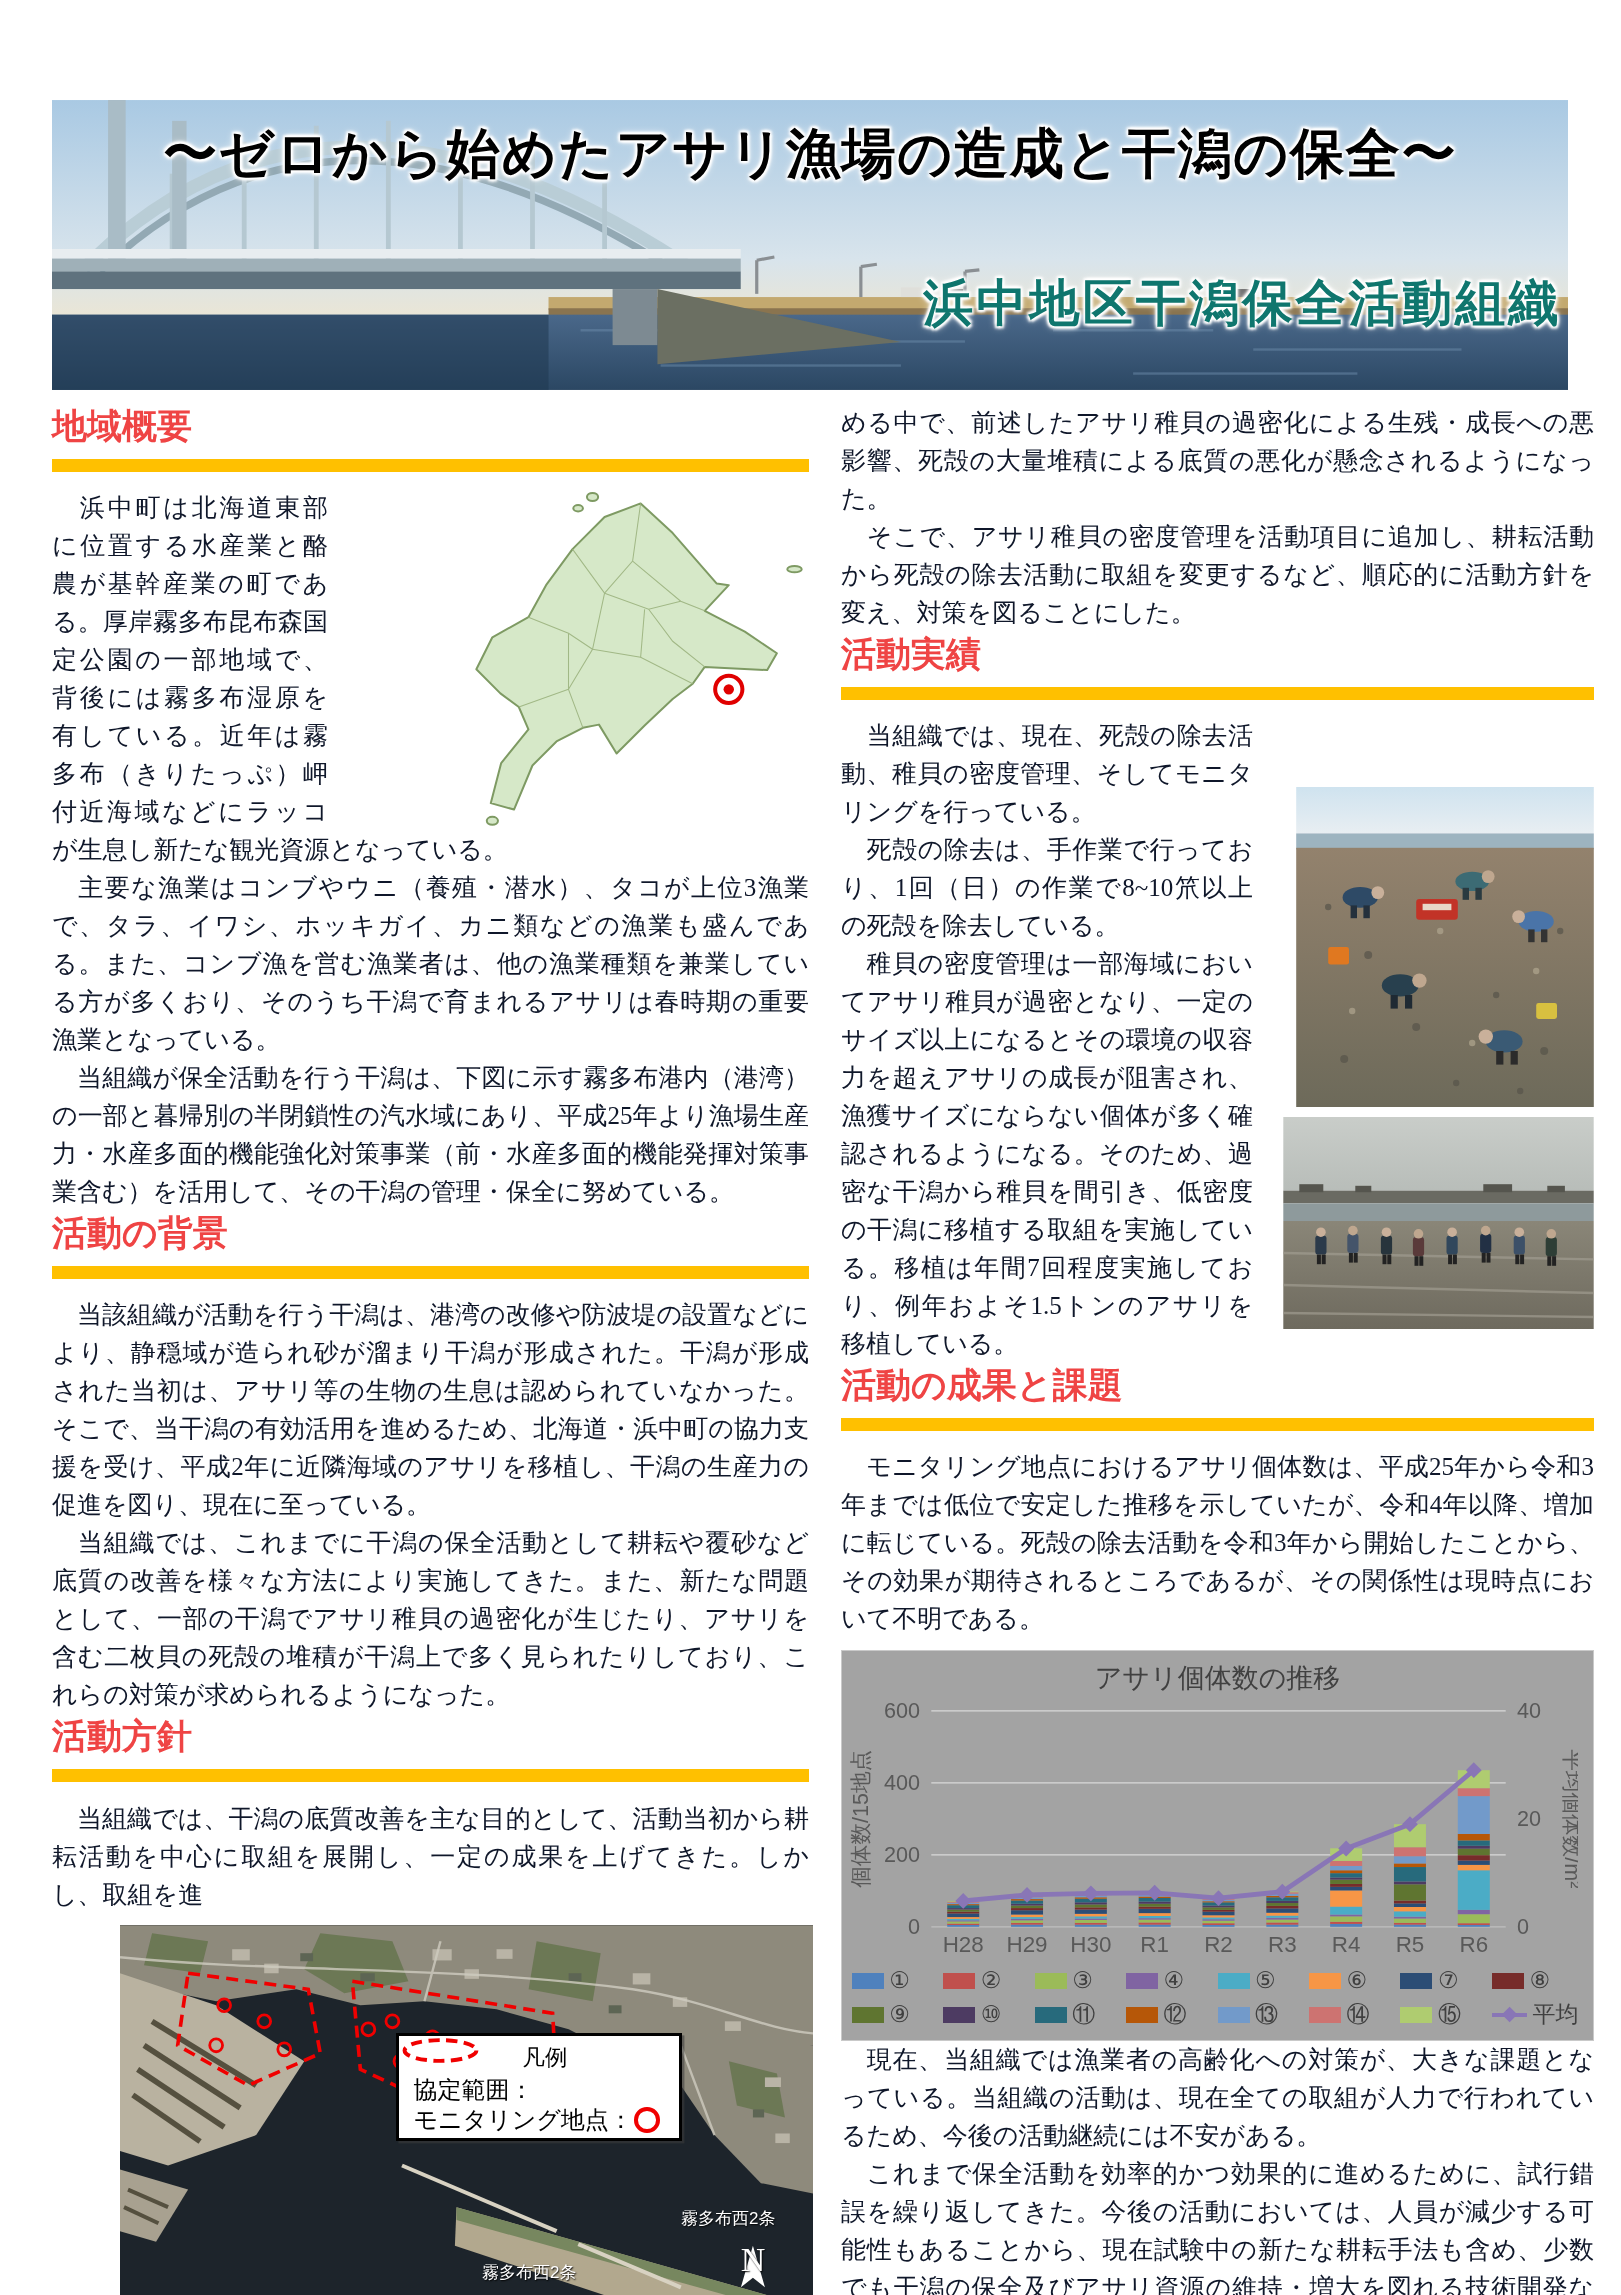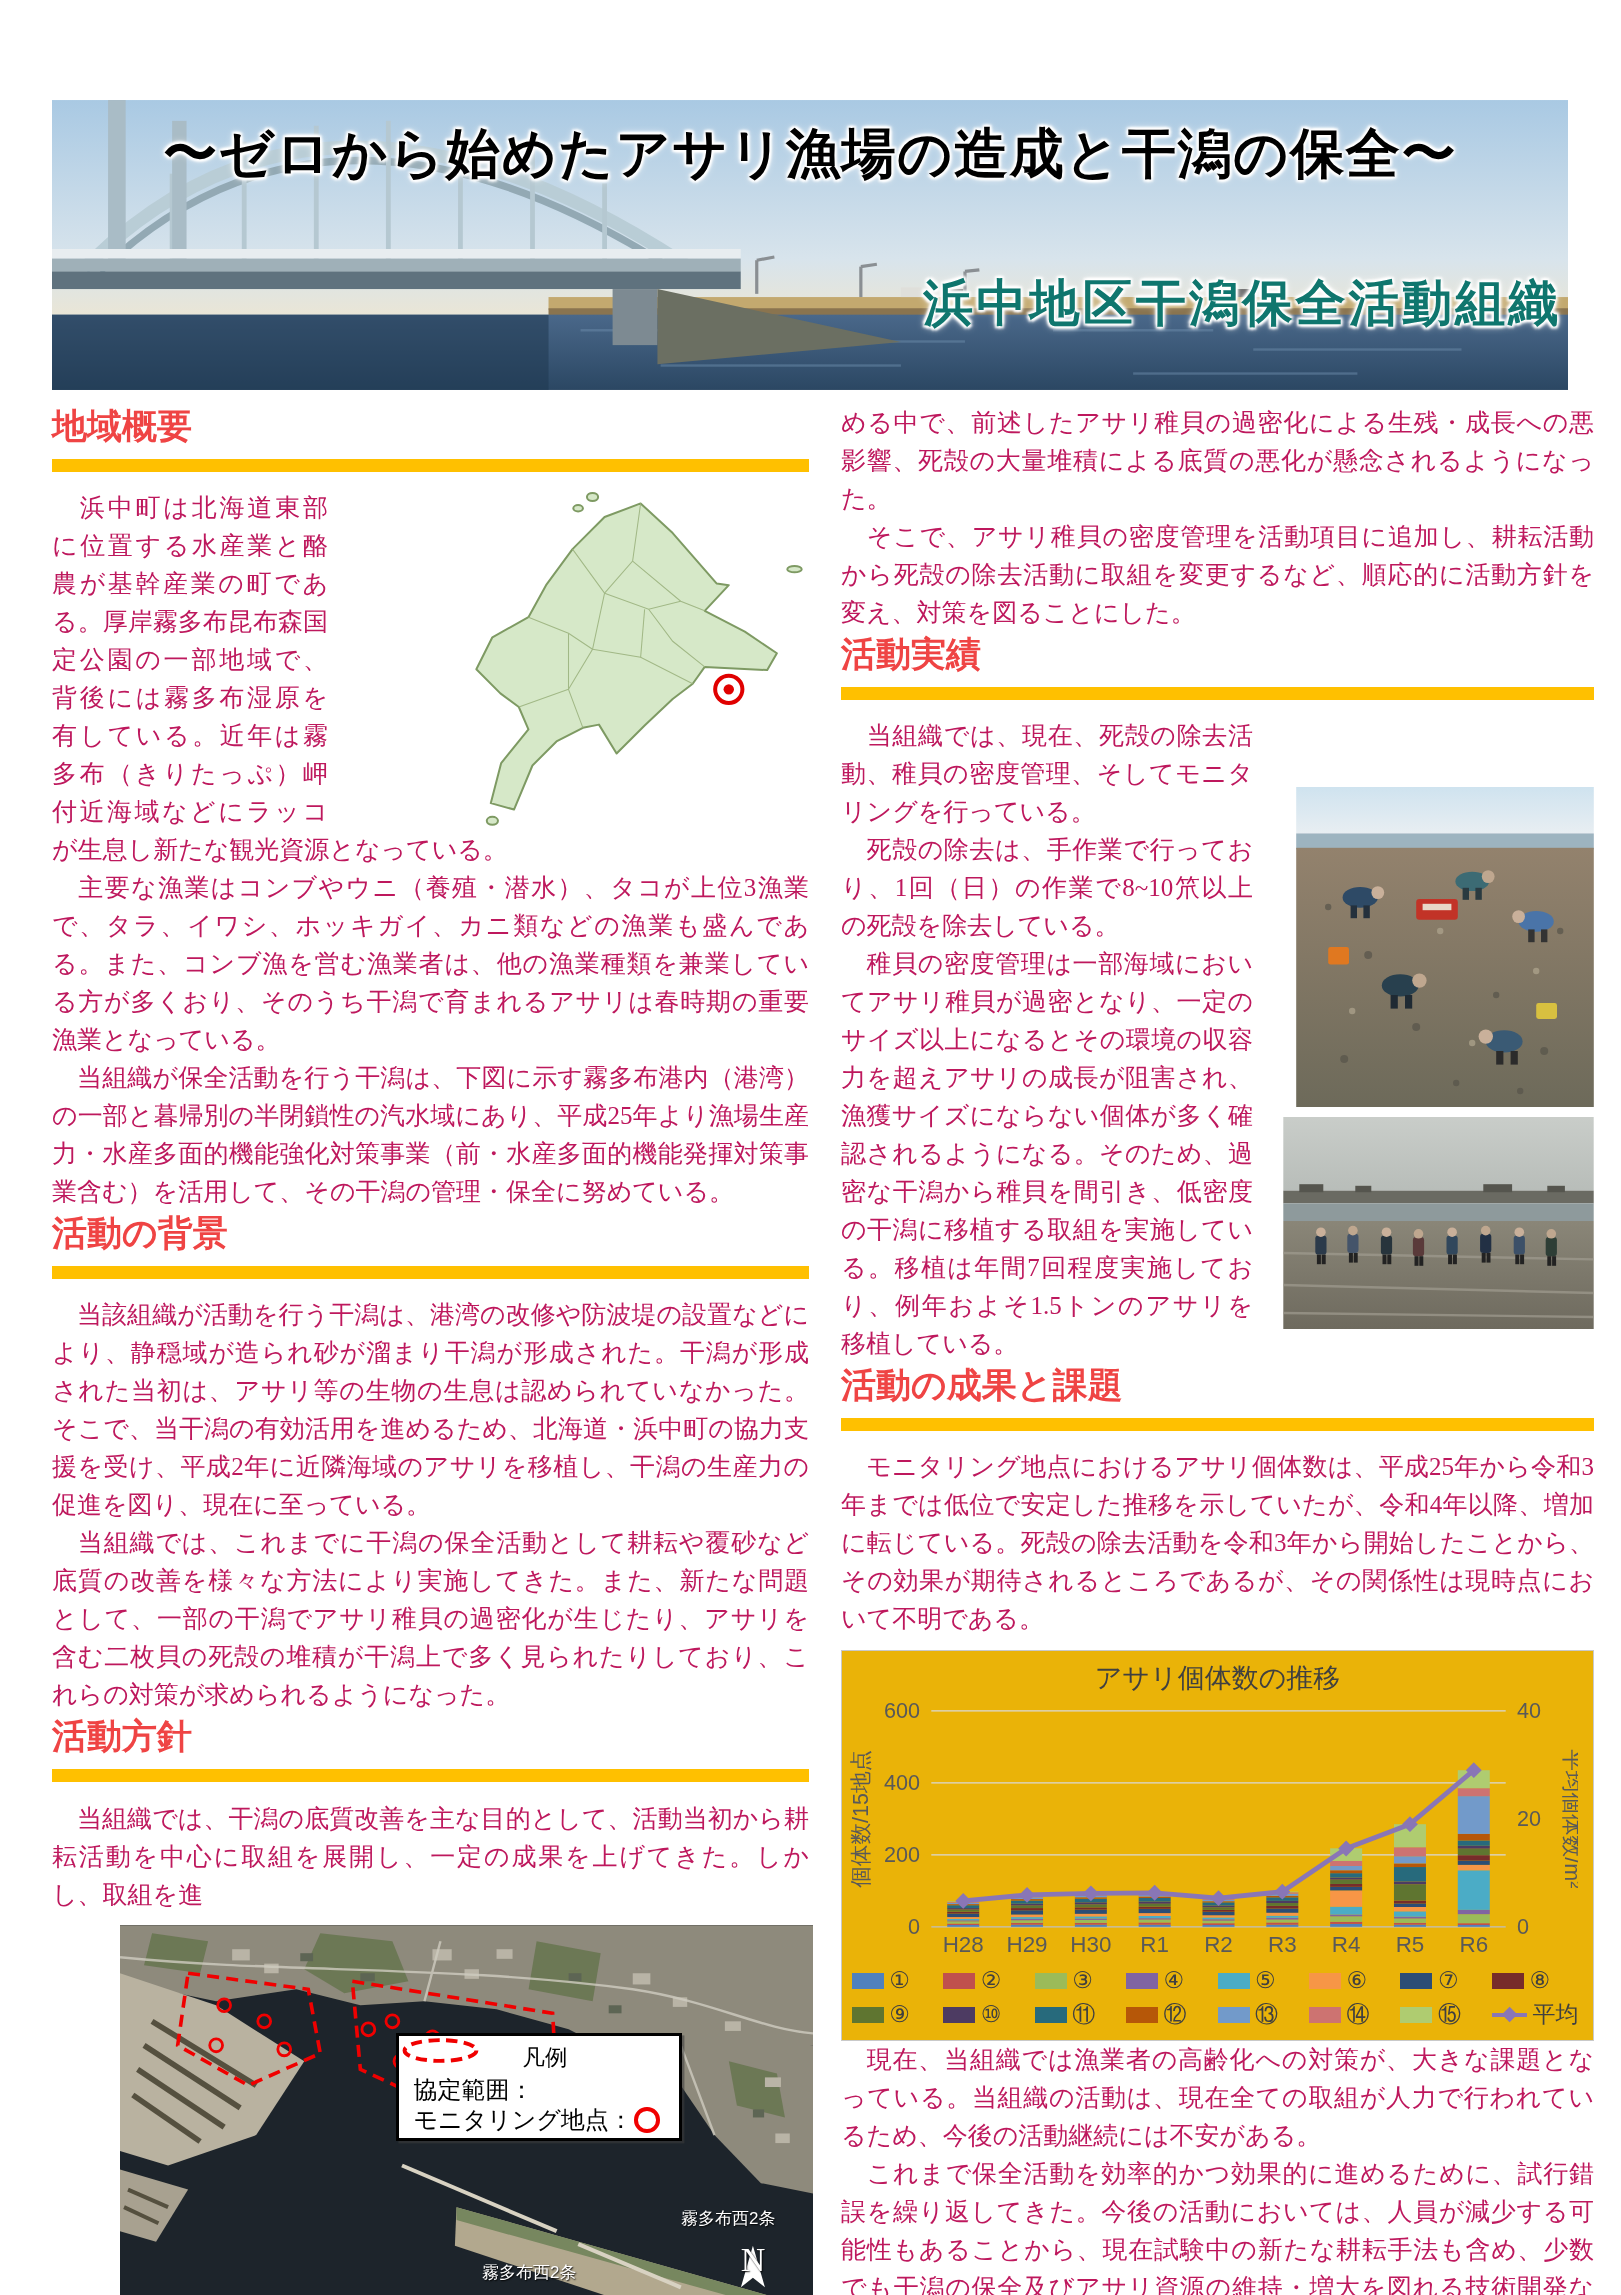--- a/index.html
+++ b/index.html
@@ -18,21 +18,21 @@
 
   
   .col-left{position:absolute;left:52px;top:404px;width:757px;}
   .col-right{position:absolute;left:841px;top:404px;width:753px;}
 
   h2.sec{font-weight:bold;font-size:35px;line-height:45px;margin:0;color:#ef4444;}
   .mt{margin-top:24px;}
   .mt-s{margin-top:21px;}
   .bar{height:13px;background:#FFC000;margin:9.6px 0 17.6px 0;}
 
-  p.body{font-size:25px;line-height:38px;margin:0;text-align:justify;color:#be185d;}
+  p.body{font-size:25px;line-height:38px;margin:0;text-align:justify;color:#0f172a;}
 
   .map-float{float:right;width:481px;height:339px;}
 
   
   #sat-fig{position:relative;margin:11.2px 0 0 68px;width:693px;height:449px;overflow:hidden;background:#1d242b;}
   #sat-fig svg{position:absolute;left:0;top:0;}
   .sat-label{position:absolute;color:#fff;font-family:"Liberation Sans","DejaVu Sans",sans-serif;
     font-size:17px;text-shadow:0.8px 0.8px 1.6px #000;white-space:nowrap;}
   #sat-legend{position:absolute;left:276px;top:108px;width:280px;height:102px;background:#fff;
     border:3.2px solid #000;box-shadow:2.4px 2.4px 0 rgba(60,60,60,.55);
@@ -46,21 +46,21 @@
     font-size:34px;letter-spacing:0.4px;text-shadow:0 0.8px 2.4px rgba(0,0,0,.6);}
 
   
   #jisseki-block{position:relative;min-height:641px;}
   #jisseki-text{width:412px;}
   .photo{position:absolute;right:0;overflow:hidden;}
   #photo-a{top:70px;width:298px;height:320px;}
   #photo-b{top:400px;width:311px;height:212px;}
 
   
-  #chart-card{margin-top:11.2px;border:0.8px solid #c9c9c9;background:#eab308;padding:6.4px 4.8px 9.6px 4.8px;}
+  #chart-card{margin-top:11.2px;border:0.8px solid #c9c9c9;background:#a3a3a3;padding:6.4px 4.8px 9.6px 4.8px;}
   #chart-title{text-align:center;font-family:"Liberation Sans","DejaVu Sans",sans-serif;
     font-size:27px;color:#404040;margin:3.2px 0 1.6px 0;}
   #chart-legend{display:grid;grid-template-columns:repeat(8,1fr);row-gap:4.8px;align-items:center;
     font-family:"Liberation Sans","DejaVu Sans",sans-serif;font-size:23px;color:#404040;padding:1.6px 4.8px 0 4.8px;}
   .leg-item{display:flex;align-items:center;white-space:nowrap;}
   .leg-sw{display:inline-block;width:32px;height:16px;margin-right:5.6px;flex:none;}
   .leg-line{display:inline-block;width:35px;height:16px;margin-right:5.6px;position:relative;flex:none;}
   .leg-line .ln{position:absolute;left:0;top:6.4px;width:35px;height:4px;}
   .leg-line .dm{position:absolute;left:12px;top:2.4px;width:11.2px;height:11.2px;transform:rotate(45deg);}
 

